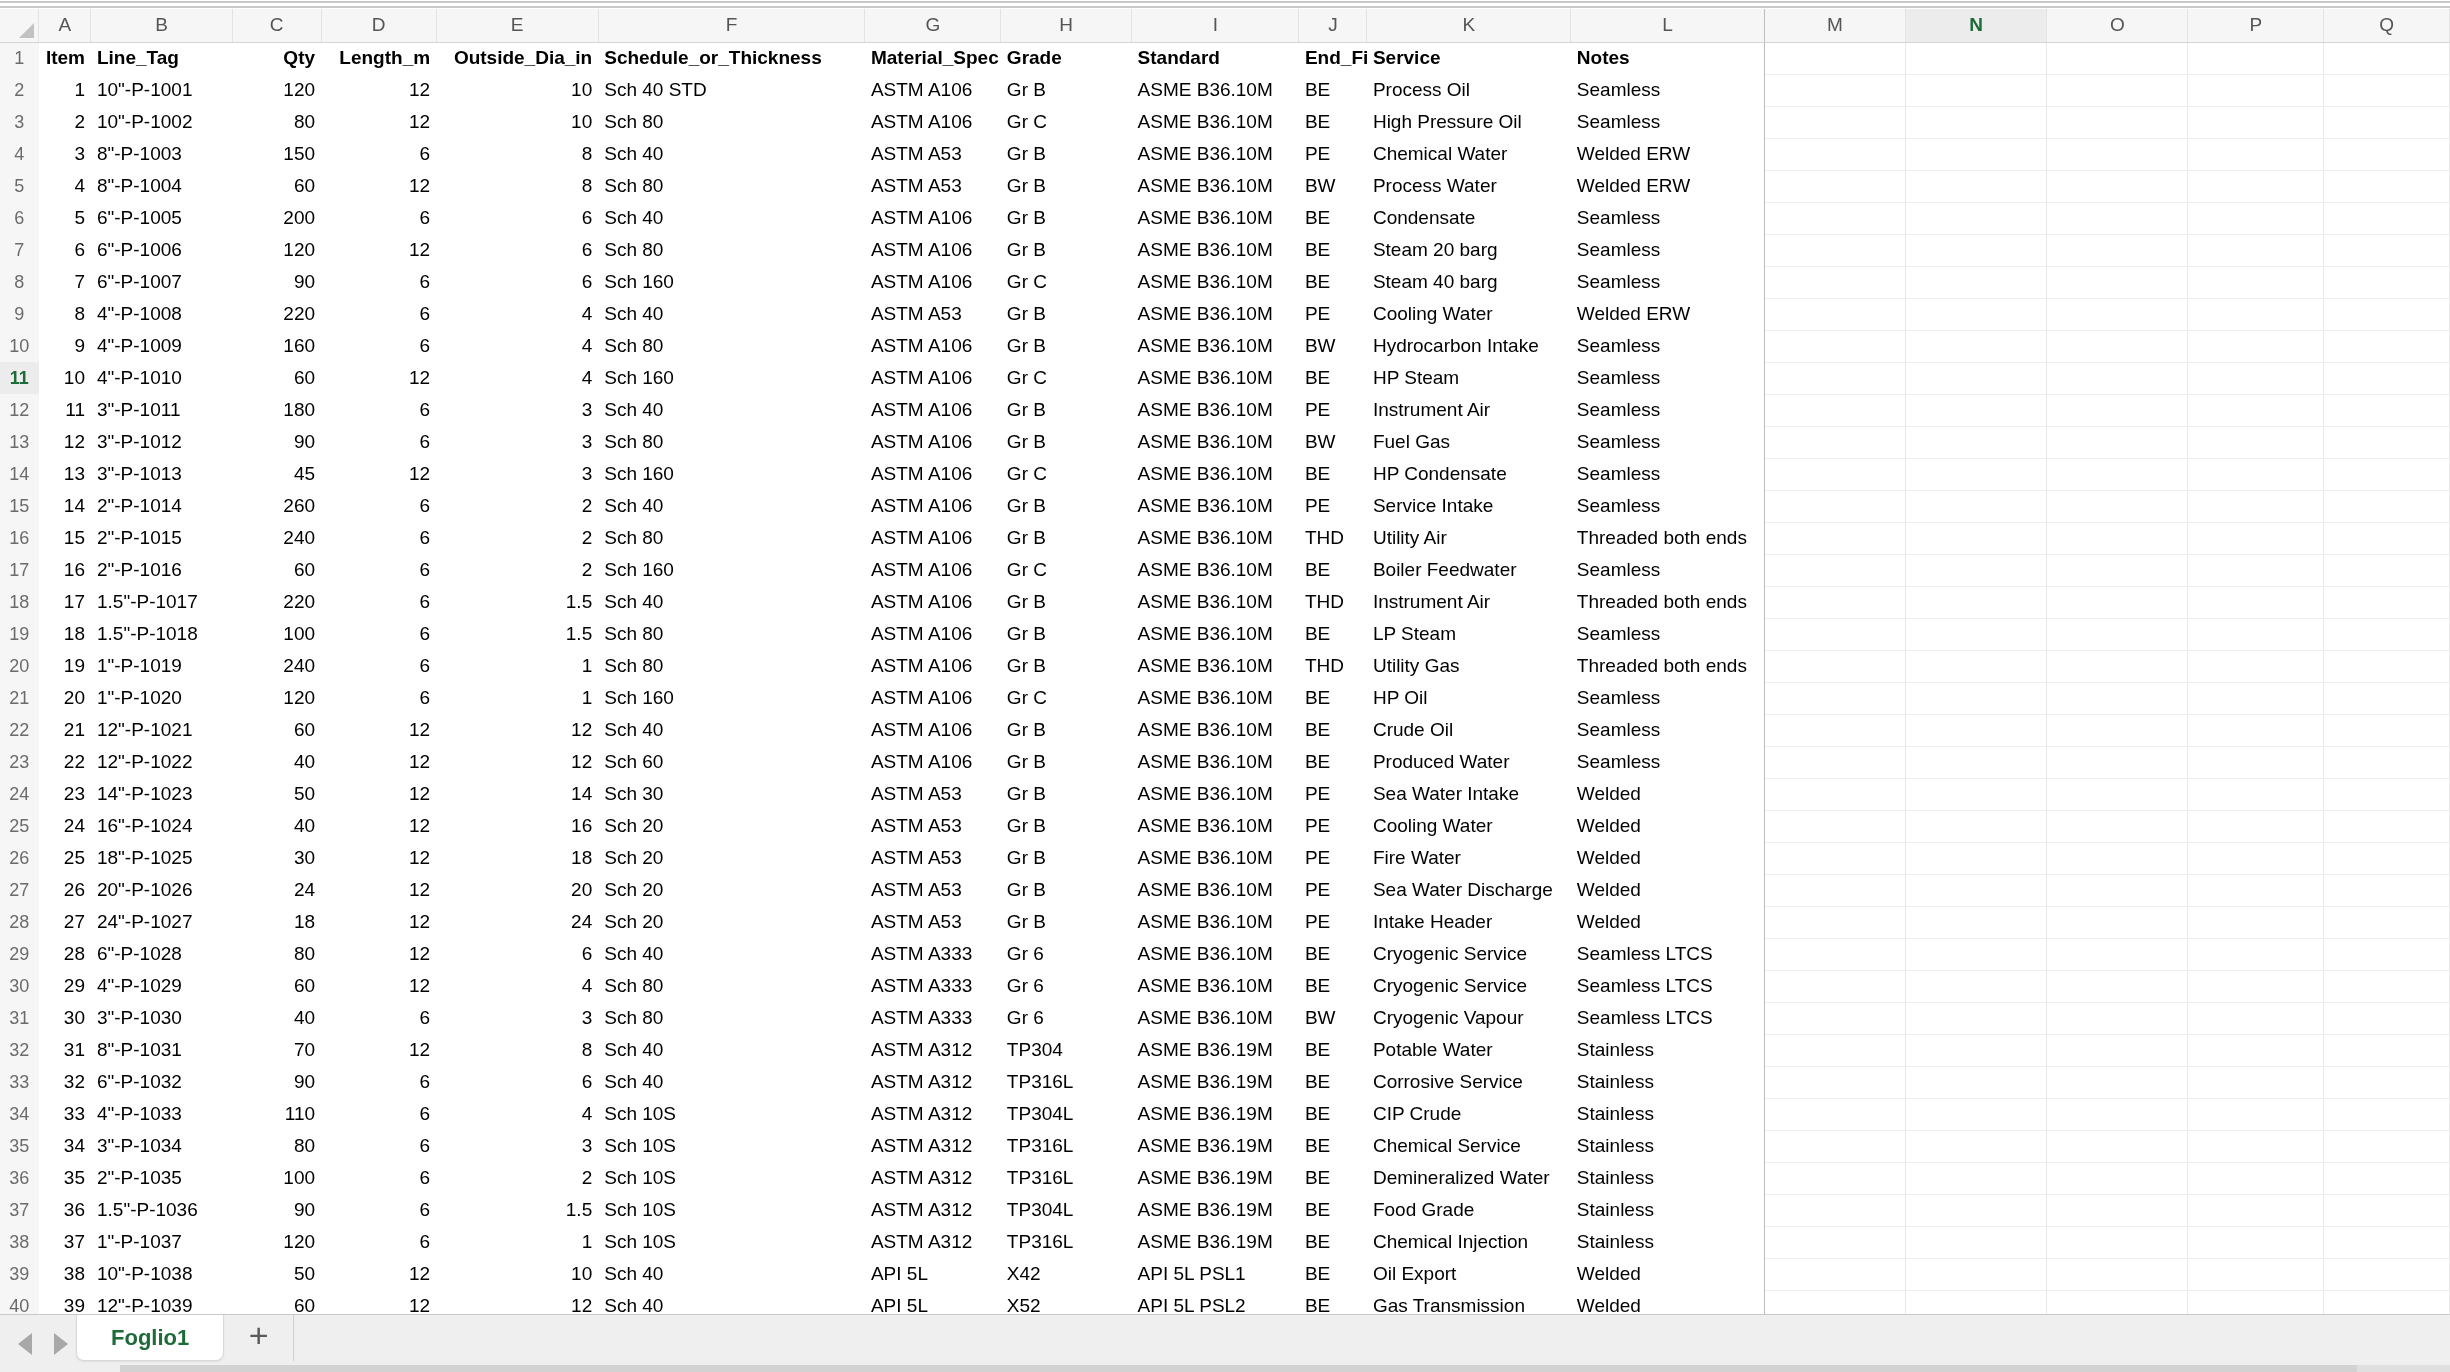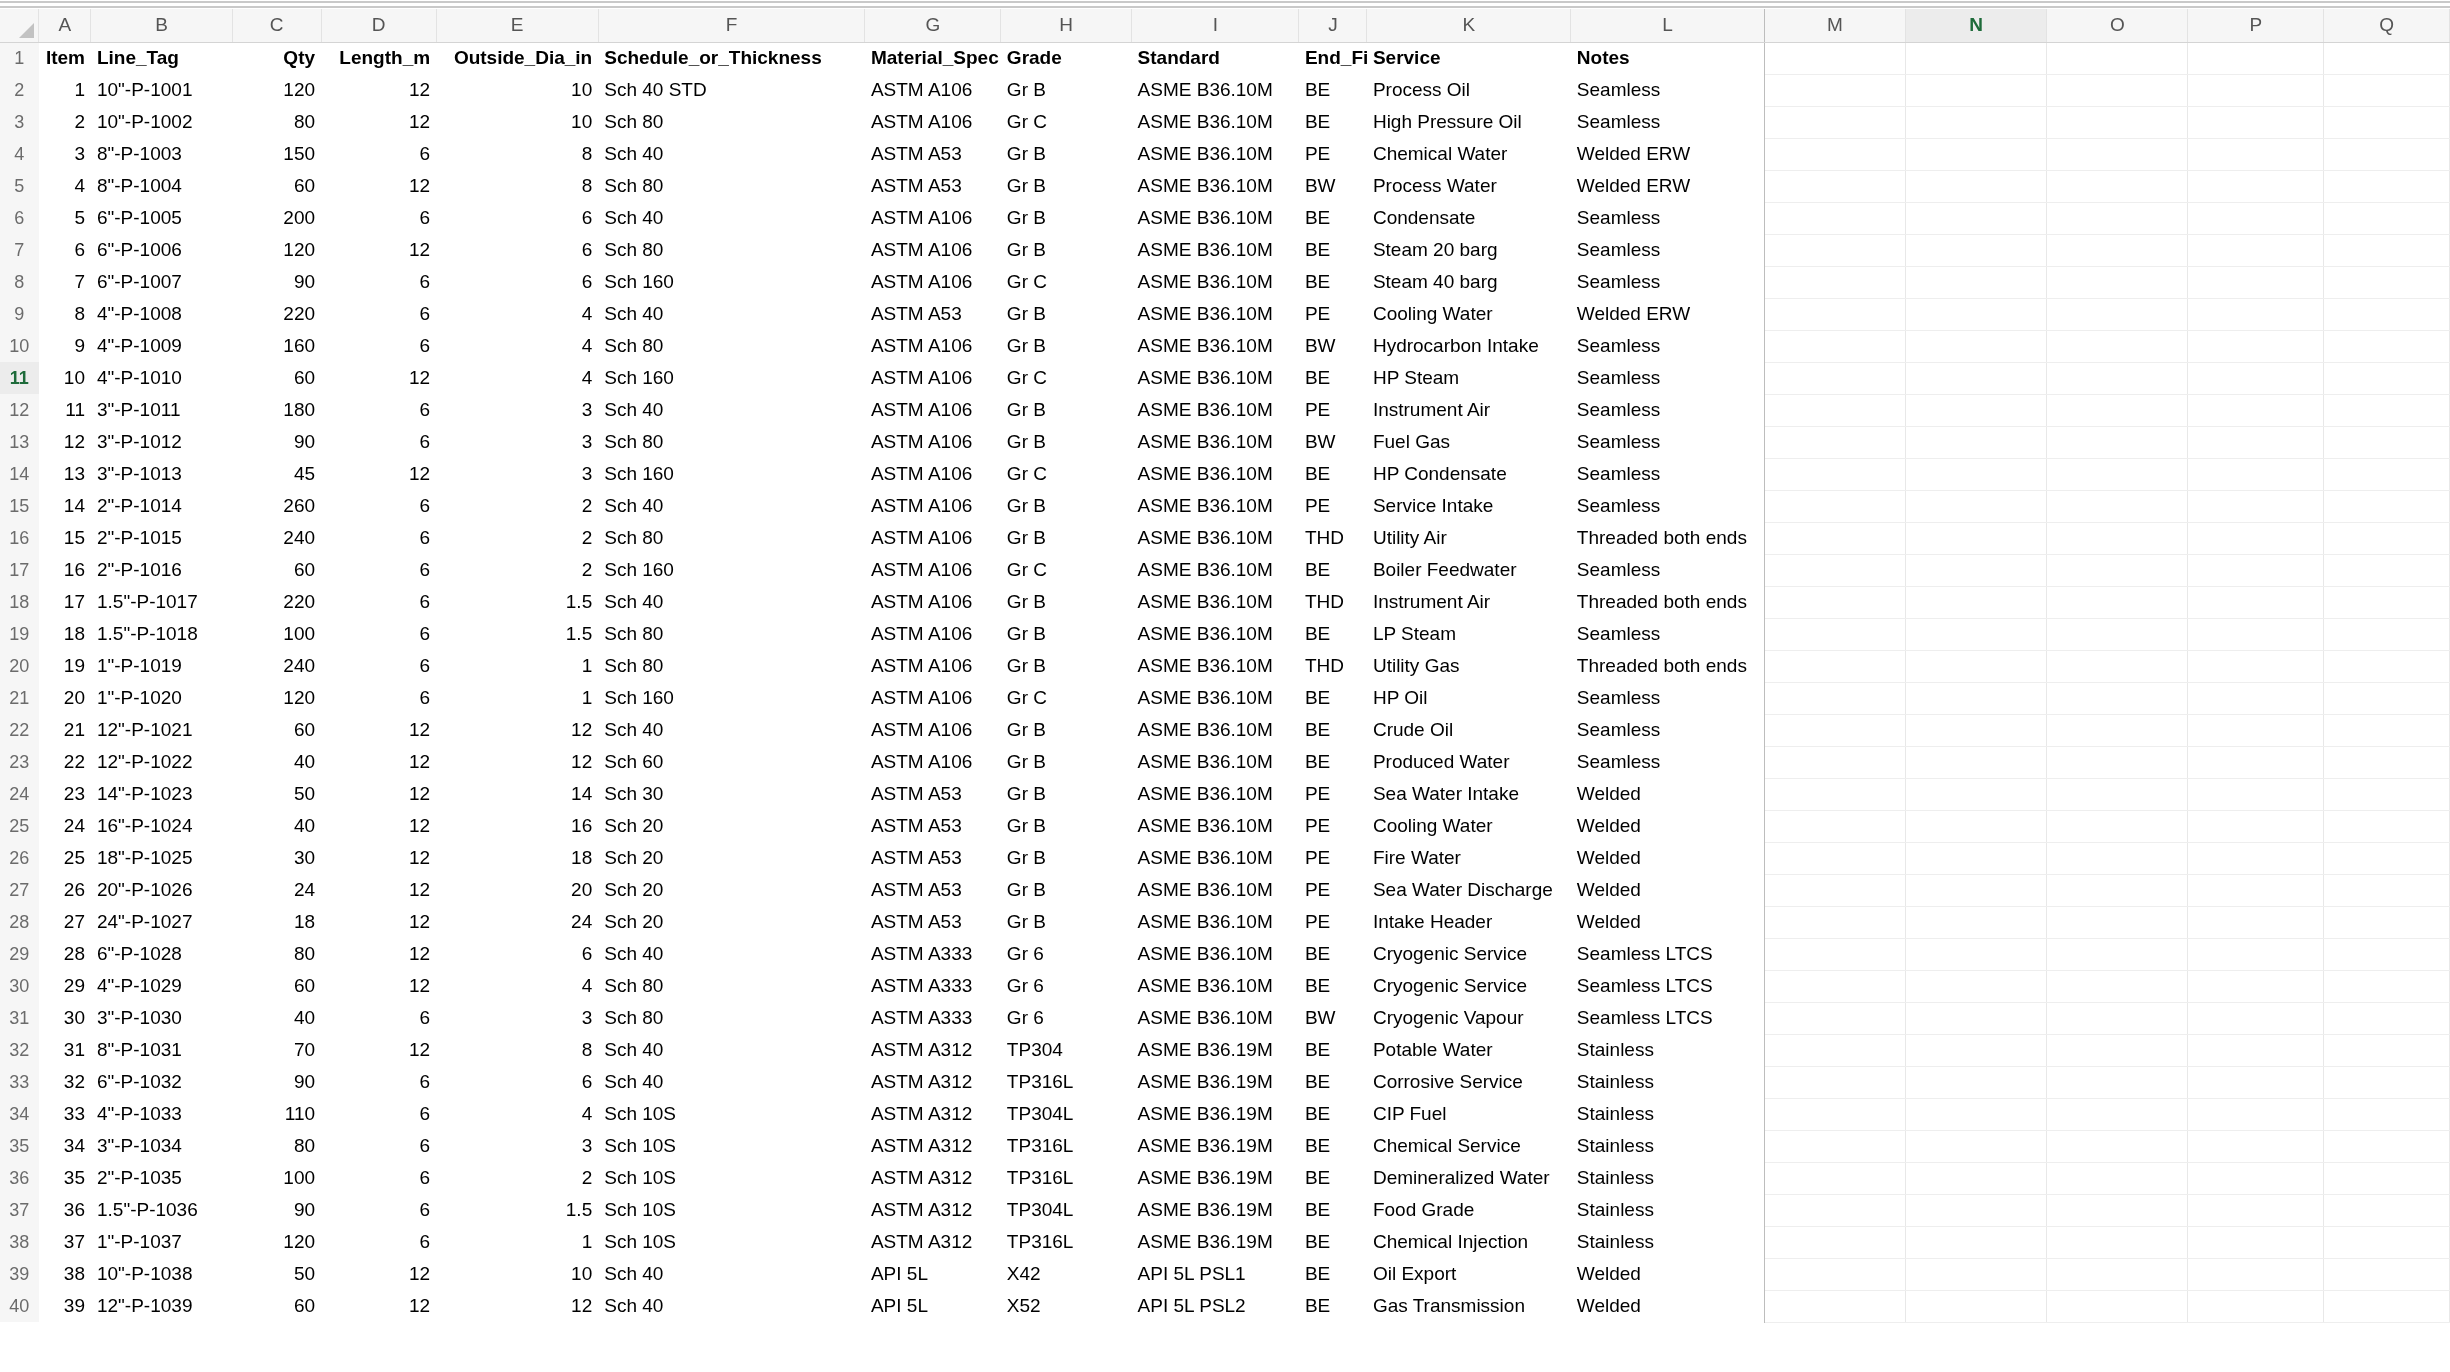--- a/index.html
+++ b/index.html
@@ -910,21 +910,21 @@
             <td class="cell num">33</td>
             <td class="cell txt">4"-P-1033</td>
             <td class="cell num">110</td>
             <td class="cell num">6</td>
             <td class="cell num">4</td>
             <td class="cell txt">Sch 10S</td>
             <td class="cell txt">ASTM A312</td>
             <td class="cell txt">TP304L</td>
             <td class="cell txt">ASME B36.19M</td>
             <td class="cell txt">BE</td>
-            <td class="cell txt">CIP Fuel</td>
+            <td class="cell txt">CIP Crude</td>
             <td class="cell txt lastdata">Stainless</td>
             <td class="cell empty"></td>
             <td class="cell empty"></td>
             <td class="cell empty"></td>
             <td class="cell empty"></td>
             <td class="cell empty"></td>
           </tr>
           <tr>
             <td class="rowhead">35</td>
             <td class="cell num">34</td>
@@ -1042,14 +1042,29 @@
             <td class="cell empty"></td>
             <td class="cell empty"></td>
             <td class="cell empty"></td>
             <td class="cell empty"></td>
             <td class="cell empty"></td>
           </tr>
         </tbody>
     </table>
   </div>
 
+  <div class="sheetbar">
+    <div class="nav-arrows">
+      <div class="arrow left"></div>
+      <div class="arrow right"></div>
+    </div>
+    <div class="tabs">
+      <div class="sheet-tab">Foglio1</div>
+      <div class="add-sheet">
+          <span>+</span>
+        </div>
+    </div>
+    <div class="hscroll">
+        <div class="thumb"></div>
+      </div>
+  </div>
 
 </div>
 
 </body></html>

